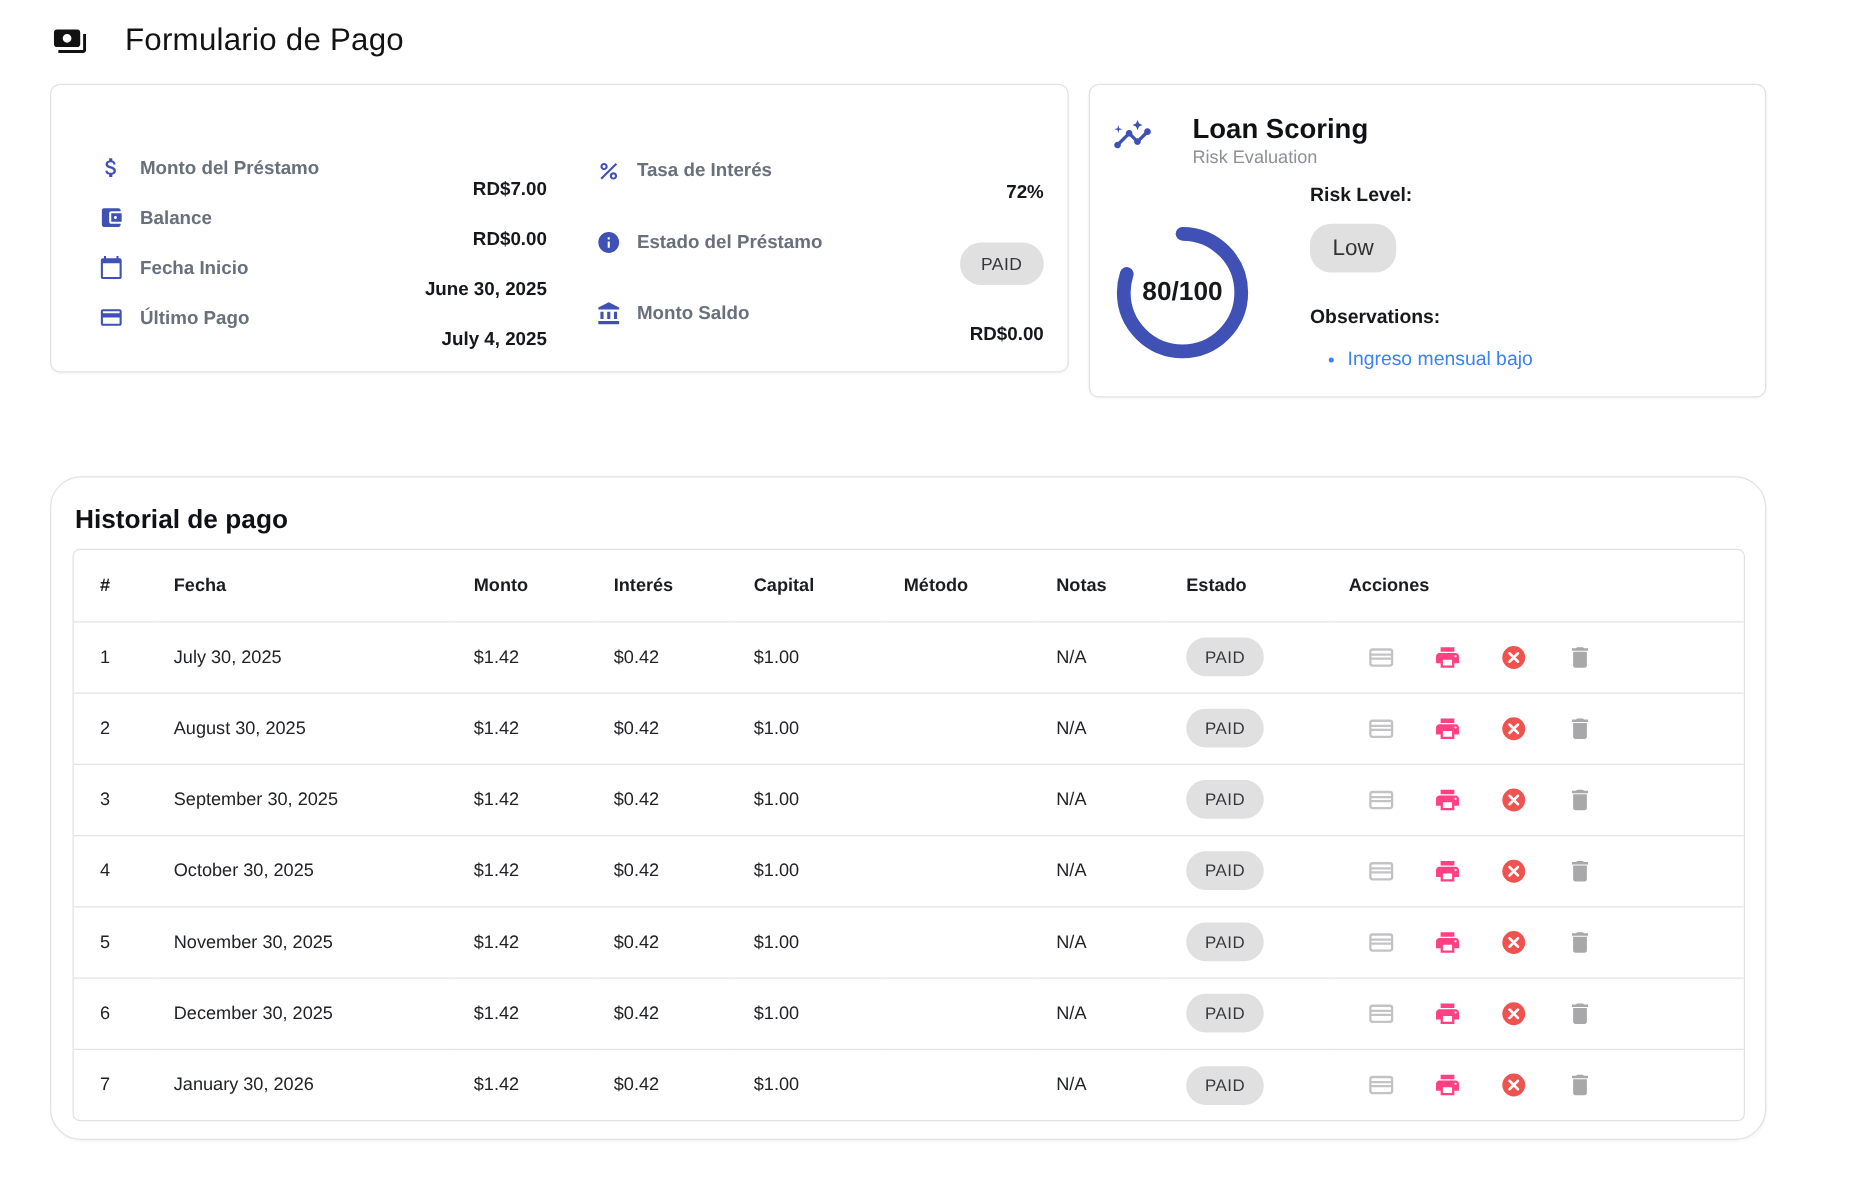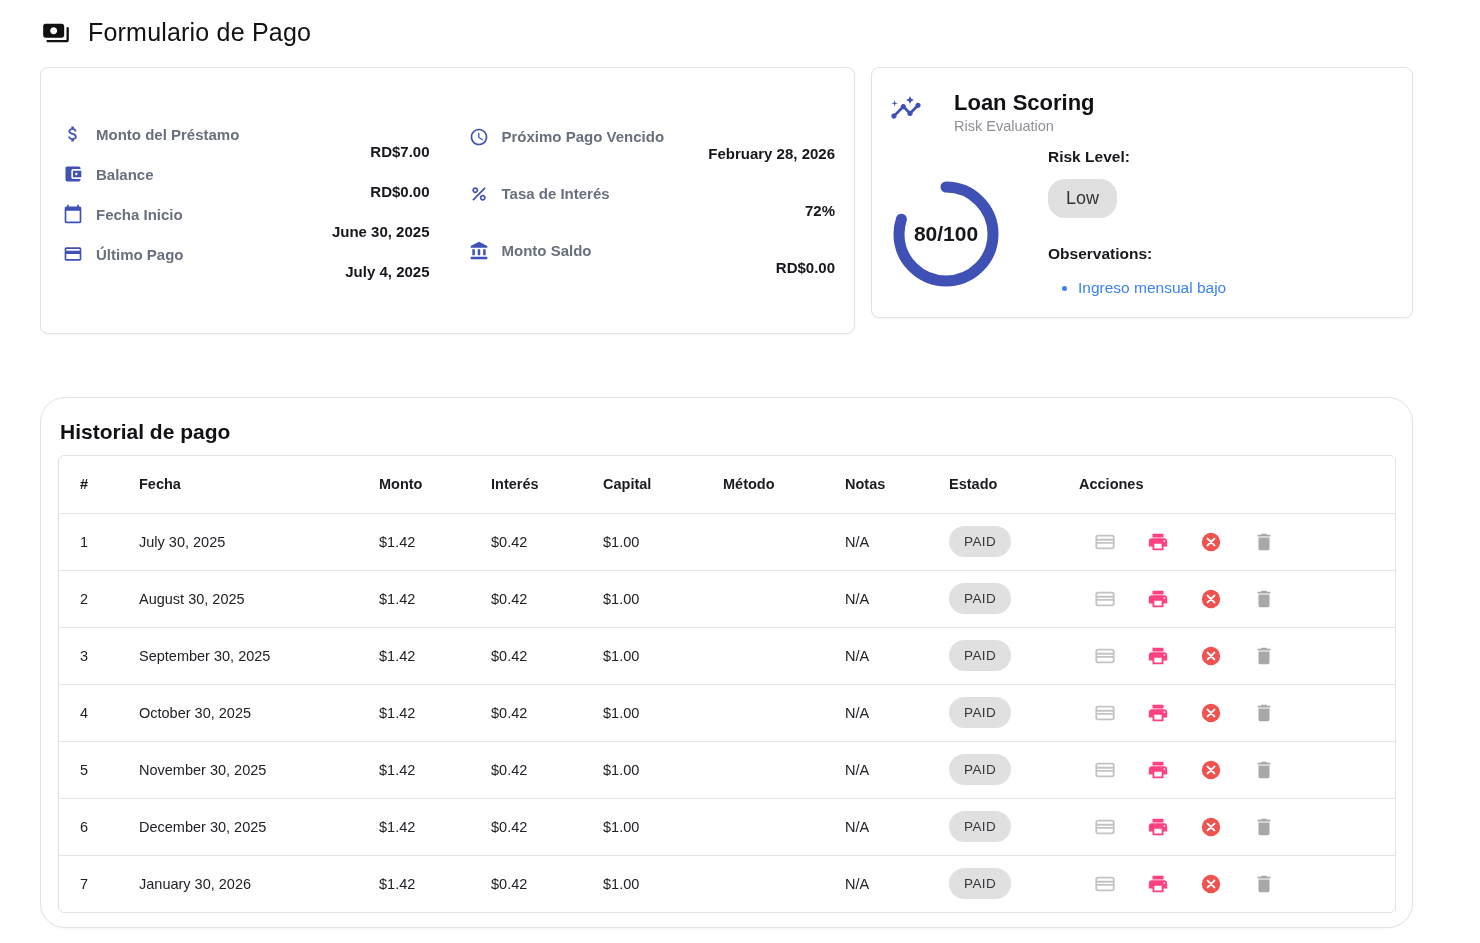--- a/index.html
+++ b/index.html
@@ -13,32 +13,32 @@
   }
   * { box-sizing: border-box; }
   html, body {
     margin: 0; padding: 0; background: #fff;
     font-family: "Liberation Sans", "DejaVu Sans", sans-serif;
     color: var(--text_dark);
   }
   .page { width: 1480px; min-height: 943px; padding: 10px 67px 13px 40px; }
 
   
-  .page-header { display: flex; align-items: center; gap: 18px; margin: 8px 0 20px 2px; }
+  .page-header { display: flex; align-items: center; gap: 30px; margin: 8px 0 20px 2px; }
   .page-header .hicon { width: 28px; height: 28px; color: #111; flex: none; }
   .page-header h1 { font-size: 25px; font-weight: 500; margin: 0; letter-spacing: .2px; color: #121212; }
 
   .card {
     background: #fff; border: 1px solid var(--border); border-radius: 8px;
     box-shadow: 0 1px 2px rgba(0,0,0,.04);
   }
 
   
   .top-row { display: flex; gap: 16px; align-items: flex-start; }
-  .details-card { flex: 0 0 815px; height: 267px; padding: 46px 19px 16px 22px; display: flex; }
+  .details-card { flex: 0 0 815px; height: 231px; padding: 46px 19px 16px 38px; display: flex; }
   .details-col { flex: 1; min-width: 0; }
   .details-col.left { margin-right: 39px; }
   .detail-row { display: flex; align-items: center; height: 40px; }
   .details-col.right { margin-top: -6px; }
   .details-col.right .detail-row { height: 57px; }
   .detail-row .dicon { width: 20px; height: 20px; color: var(--accent); margin-right: 13px; flex: none; }
   .detail-row .dicon svg { width: 100%; height: 100%; display: block; }
   .detail-label { font-size: 15px; font-weight: bold; color: var(--label_grey); white-space: nowrap; }
   .detail-value { margin-left: auto; font-size: 15px; font-weight: bold; color: #15171c; white-space: nowrap; margin-top: 34px; }
   .detail-value.badge {
@@ -141,34 +141,34 @@
               </svg>
             </span>
             <span class="detail-label">Último Pago</span>
             <span class="detail-value">July 4, 2025</span>
           </div>
         </div>
       <div class="details-col right" id="details-right">
           <div class="detail-row">
             <span class="dicon">
               <svg viewBox="0 0 24 24">
-                <path fill="currentColor" fill-rule="evenodd" d="M11.99 2C6.47 2 2 6.48 2 12s4.47 10 9.99 10C17.52 22 22 17.52 22 12S17.52 2 11.99 2zM12 20c-4.42 0-8-3.58-8-8s3.58-8 8-8 8 3.58 8 8-3.58 8-8 8zm.5-13H11v6l5.25 3.15.75-1.23-4.5-2.67z"></path>
-              </svg>
-            </span>
-            <span class="detail-label">Próximo Pago Vencido</span>
-            <span class="detail-value">February 28, 2026</span>
-          </div>
-          <div class="detail-row">
-            <span class="dicon">
-              <svg viewBox="0 0 24 24">
                 <path fill="currentColor" fill-rule="evenodd" d="M7.5 4C5.57 4 4 5.57 4 7.5S5.57 11 7.5 11 11 9.43 11 7.5 9.43 4 7.5 4zm0 5C6.67 9 6 8.33 6 7.5S6.67 6 7.5 6 9 6.67 9 7.5 8.33 9 7.5 9zm9 4c-1.93 0-3.5 1.57-3.5 3.5s1.57 3.5 3.5 3.5 3.5-1.57 3.5-3.5-1.57-3.5-3.5-3.5zm0 5c-.83 0-1.5-.67-1.5-1.5s.67-1.5 1.5-1.5 1.5.67 1.5 1.5-.67 1.5-1.5 1.5zM5.41 20 4 18.59 18.59 4 20 5.41 5.41 20z"></path>
               </svg>
             </span>
             <span class="detail-label">Tasa de Interés</span>
             <span class="detail-value">72%</span>
+          </div>
+          <div class="detail-row">
+            <span class="dicon">
+              <svg viewBox="0 0 24 24">
+                <path fill="currentColor" fill-rule="evenodd" d="M12 2C6.48 2 2 6.48 2 12s4.48 10 10 10 10-4.48 10-10S17.52 2 12 2zm1 15h-2v-6h2v6zm0-8h-2V7h2v2z"></path>
+              </svg>
+            </span>
+            <span class="detail-label">Estado del Préstamo</span>
+            <span class="detail-value badge">PAID</span>
           </div>
           <div class="detail-row">
             <span class="dicon">
               <svg viewBox="0 0 24 24">
                 <path fill="currentColor" fill-rule="evenodd" d="M4 10h3v7H4v-7zm6.5 0h3v7h-3v-7zM2 19h20v3H2v-3zm15-9h3v7h-3v-7zm-5-9L2 6v2h20V6L12 1z"></path>
               </svg>
             </span>
             <span class="detail-label">Monto Saldo</span>
             <span class="detail-value">RD$0.00</span>
           </div>

